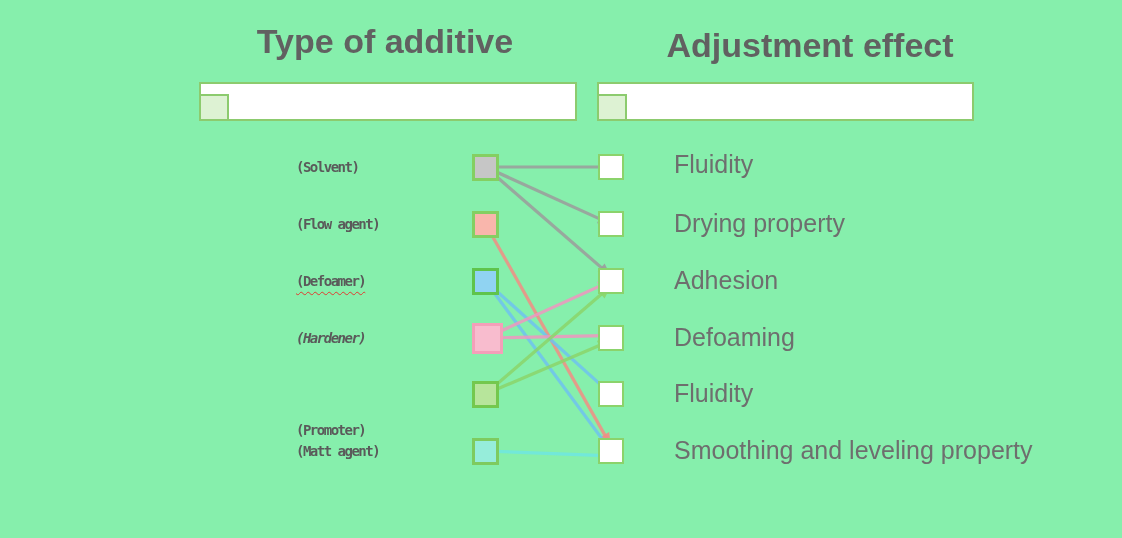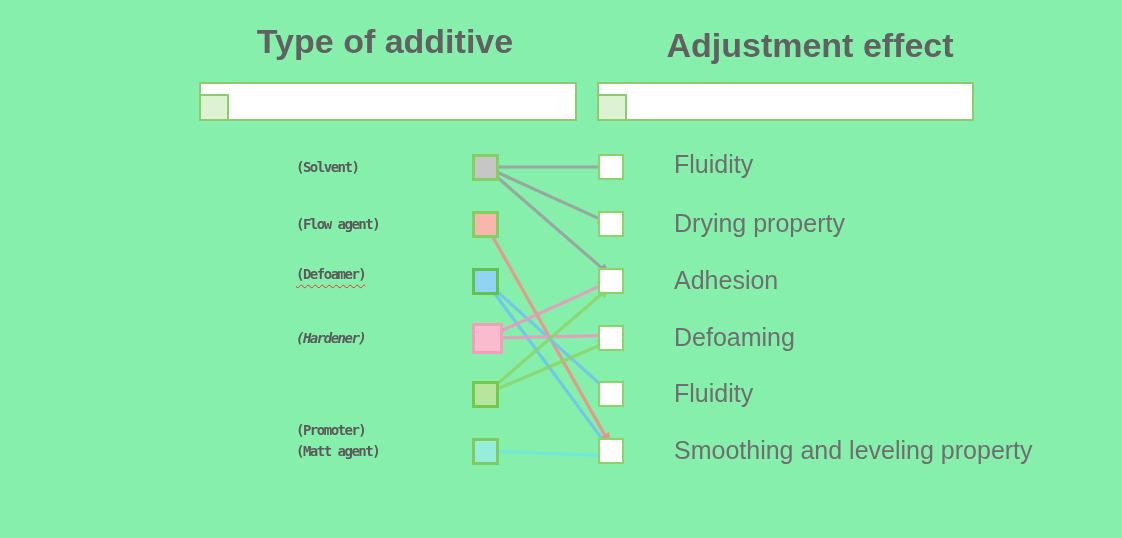--- a/index.html
+++ b/index.html
@@ -129,21 +129,21 @@
         <line x1="485.5" y1="451" x2="604.0055488625627" y2="455.7213366080702" stroke="#6fe6e0" stroke-width="3.2" stroke-linecap="round" stroke-opacity="0.85"></line>
         <polygon points="611,456 597.8032979393257,460.67836025994103 598.2173121216214,450.2866042843198" fill="#6fe6e0" fill-opacity="0.9"></polygon>
       </g>
     </svg>
 
   <div id="left-nodes">
       <div class="left-label" style="left: 296px; top: 167px;">(Solvent)</div>
       <div class="left-square" style="left: 472px; top: 153.5px; width: 27px; height: 27px; background: rgb(198, 198, 198); border: 3px solid rgb(132, 207, 98);"></div>
       <div class="left-label" style="left: 296px; top: 224px;">(Flow agent)</div>
       <div class="left-square" style="left: 472px; top: 210.5px; width: 27px; height: 27px; background: rgb(249, 182, 172); border: 3px solid rgb(132, 207, 98);"></div>
-      <div class="left-label squiggle" style="left: 296px; top: 274px;">(Defoamer)</div>
+      <div class="left-label squiggle" style="left: 296px; top: 281px;">(Defoamer)</div>
       <div class="left-square" style="left: 472px; top: 267.5px; width: 27px; height: 27px; background: rgb(144, 211, 242); border: 3px solid rgb(95, 196, 76);"></div>
       <div class="left-label" style="left: 296px; top: 338px; font-style: italic;">(Hardener)</div>
       <div class="left-square" style="left: 472px; top: 322.5px; width: 31px; height: 31px; background: rgb(248, 188, 206); border: 3px solid rgb(244, 159, 185);"></div>
       <div class="left-label" style="left: 296px; top: 394px; margin-top: 36px;">(Promoter)</div>
       <div class="left-square" style="left: 472px; top: 380.5px; width: 27px; height: 27px; background: rgb(183, 229, 155); border: 3px solid rgb(116, 200, 78);"></div>
       <div class="left-label" style="left: 296px; top: 451px;">(Matt agent)</div>
       <div class="left-square" style="left: 472px; top: 437.5px; width: 27px; height: 27px; background: rgb(150, 237, 218); border: 3px solid rgb(126, 203, 95);"></div>
     </div>
   <div id="right-nodes">
       <div class="right-square" style="left: 598px; top: 154px; width: 26px; height: 26px;"></div>

